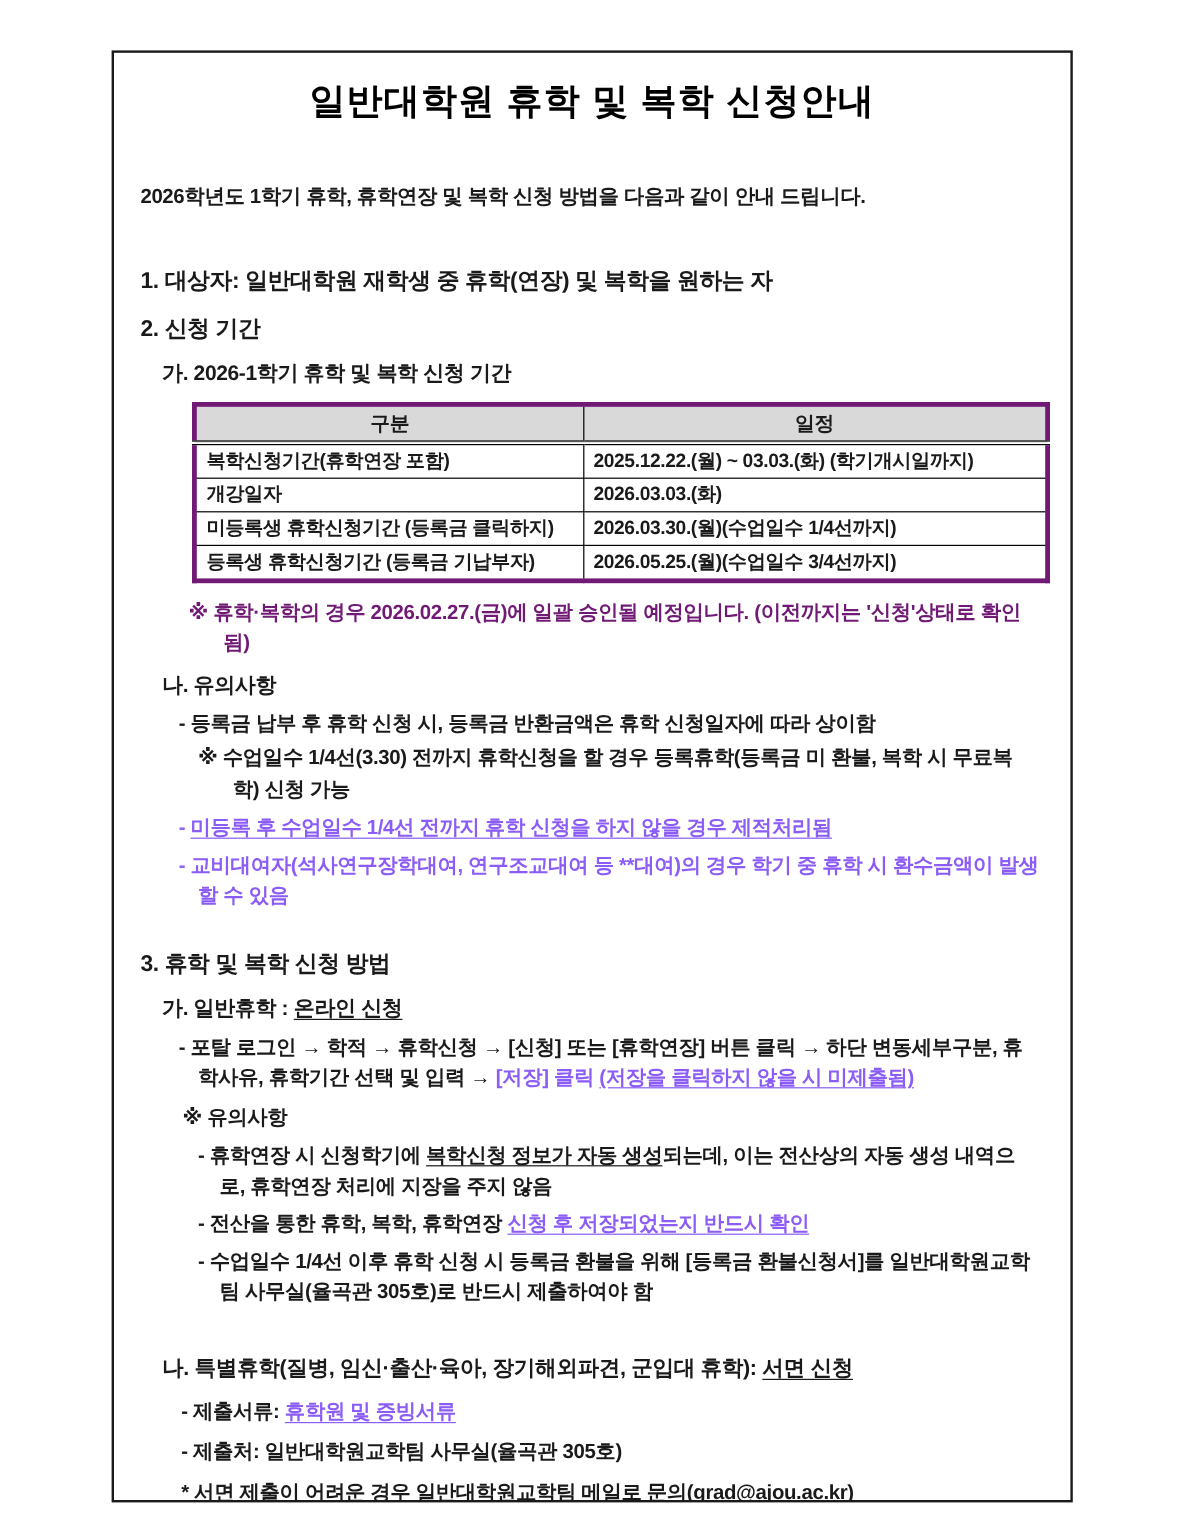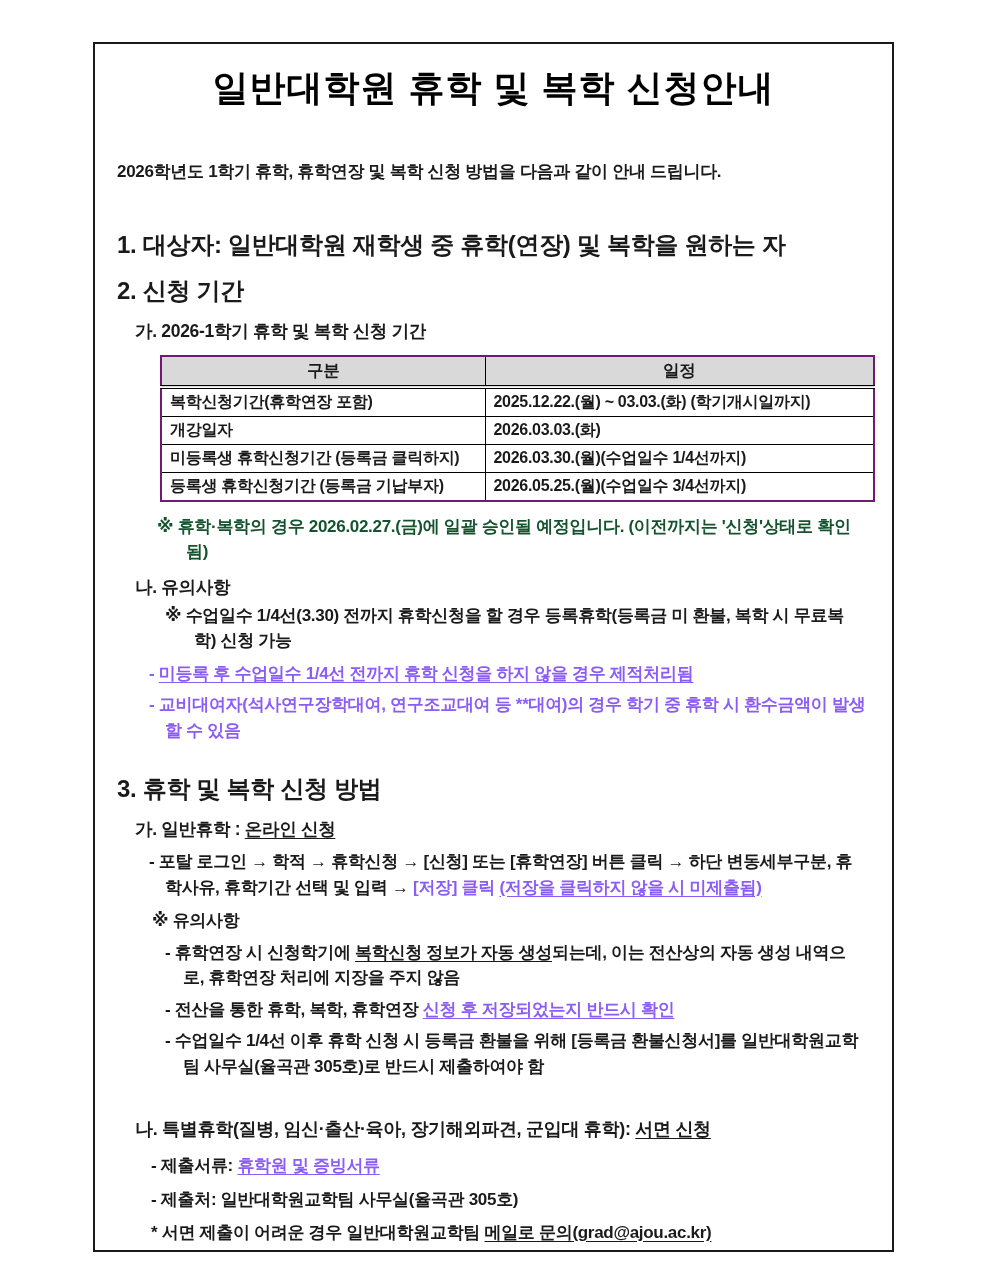--- a/index.html
+++ b/index.html
@@ -6,50 +6,50 @@
   body{
     width:989px;height:1279px;position:relative;
     font-family:"Liberation Sans","DejaVu Sans",sans-serif;
     font-weight:700;color:#1a1a1a;letter-spacing:-0.3px;
   }
   .sheet{
     position:absolute;left:93px;top:42px;width:801px;height:1210px;
     border:2px solid #1a1a1a;box-sizing:border-box;background:#fff;overflow:hidden;
   }
   .title{
-    margin:20px 0 0 0;text-align:center;font-size:36px;letter-spacing:1px;color:#000;
+    margin:20px 0 0 0;text-align:center;font-size:30px;letter-spacing:1px;color:#000;
   }
   .intro{margin:46px 0 0 22px;font-size:17px;}
-  .h1{margin:44px 0 0 22px;font-size:24px;}
+  .h1{margin:44px 0 0 22px;font-size:19px;}
   .h1.tight{margin-top:14px;}
   .h2{margin:12px 0 0 40px;font-size:17.5px;}
   p{margin:0;}
   .line{font-size:17px;line-height:1.5;}
   .dash1{margin:7px 0 0 0;padding-left:54px;}
   .star2{margin:4px 0 0 0;padding-left:99px;text-indent:-29px;padding-right:30px;}
   .note-blue{
-    color:#14532d;margin:12px 0 0 0;
+    color:#701a75;margin:12px 0 0 0;
     padding-left:91px;text-indent:-29px;padding-right:24px;font-size:17px;line-height:1.5;
   }
   .red{color:#8b5cf6;}
   .u{text-decoration:underline;text-underline-offset:3px;}
   .dash1-hang{margin:6px 0 0 0;padding-left:70px;text-indent:-16px;padding-right:26px;}
   .portal{margin:8px 0 0 0;padding-left:70px;text-indent:-16px;padding-right:26px;}
   .star1{margin:8px 0 0 0;padding-left:57px;}
   .dash2{margin:6px 0 0 0;padding-left:88px;text-indent:-18px;padding-right:26px;}
   .s3b{margin:38px 0 12px 40px;font-size:18px;}
   .s3item{margin:8px 0 0 0;padding-left:56px;}
 
   table{border-collapse:collapse;background:#fff;}
   .t1{margin:12px 0 0 65px;width:715px;font-size:16px;}
   .t1 th,.t1 td{border:1px solid #000;padding:3px 8px;height:26px;box-sizing:border-box;}
   .t1 thead th{background:#d9d9d9;text-align:center;border-bottom:4px double #000;font-size:16.5px;}
   .t1 td.c1{width:324px;text-align:left;}
   .t1 td.c2{text-align:left;}
-  .t1{border:2px solid #701a75;}
+  .t1{border:4px solid #701a75;}
 </style>
 </head>
 <body>
 
 <div class="sheet">
 
   <h1 class="title">일반대학원 휴학 및 복학 신청안내</h1>
 
   <p class="intro line">2026학년도 1학기 휴학, 휴학연장 및 복학 신청 방법을 다음과 같이 안내 드립니다.</p>
 
@@ -81,20 +81,21 @@
       <tr>
         <td class="c1">등록생 휴학신청기간 (등록금 기납부자)</td>
         <td class="c2">2026.05.25.(월)(수업일수 3/4선까지)</td>
       </tr>
     </tbody>
   </table>
 
   <p class="note-blue">※ 휴학·복학의 경우 2026.02.27.(금)에 일괄 승인될 예정입니다. (이전까지는 '신청'상태로 확인됨)</p>
 
   <p class="h2" style="margin-top:10px">나. 유의사항</p>
+  <p class="line dash1">- 등록금 납부 후 휴학 신청 시, 등록금 반환금액은 휴학 신청일자에 따라 상이함</p>
   <p class="line star2">※ 수업일수 1/4선(3.30) 전까지 휴학신청을 할 경우 등록휴학(등록금 미 환불, 복학 시 무료복학) 신청 가능</p>
   <p class="line dash1 red"><span>- </span><span class="u">미등록 후 수업일수 1/4선 전까지 휴학 신청을 하지 않을 경우 제적처리됨</span></p>
   <p class="line dash1-hang red">- 교비대여자(석사연구장학대여, 연구조교대여 등 **대여)의 경우 학기 중 휴학 시 환수금액이 발생할 수 있음</p>
 
   <p class="h1" style="margin-top:30px">3. 휴학 및 복학 신청 방법</p>
 
   <p class="h2"><span>가. 일반휴학 : </span><span class="u">온라인 신청</span></p>
 
   <p class="line portal"><span>- 포탈 로그인 → 학적 → 휴학신청 → [신청] 또는 [휴학연장] 버튼 클릭 → 하단 변동세부구분, 휴학사유, 휴학기간 선택 및 입력 → </span><span class="red">[저장] 클릭 </span><span class="red u">(저장을 클릭하지 않을 시 미제출됨)</span></p>
 

